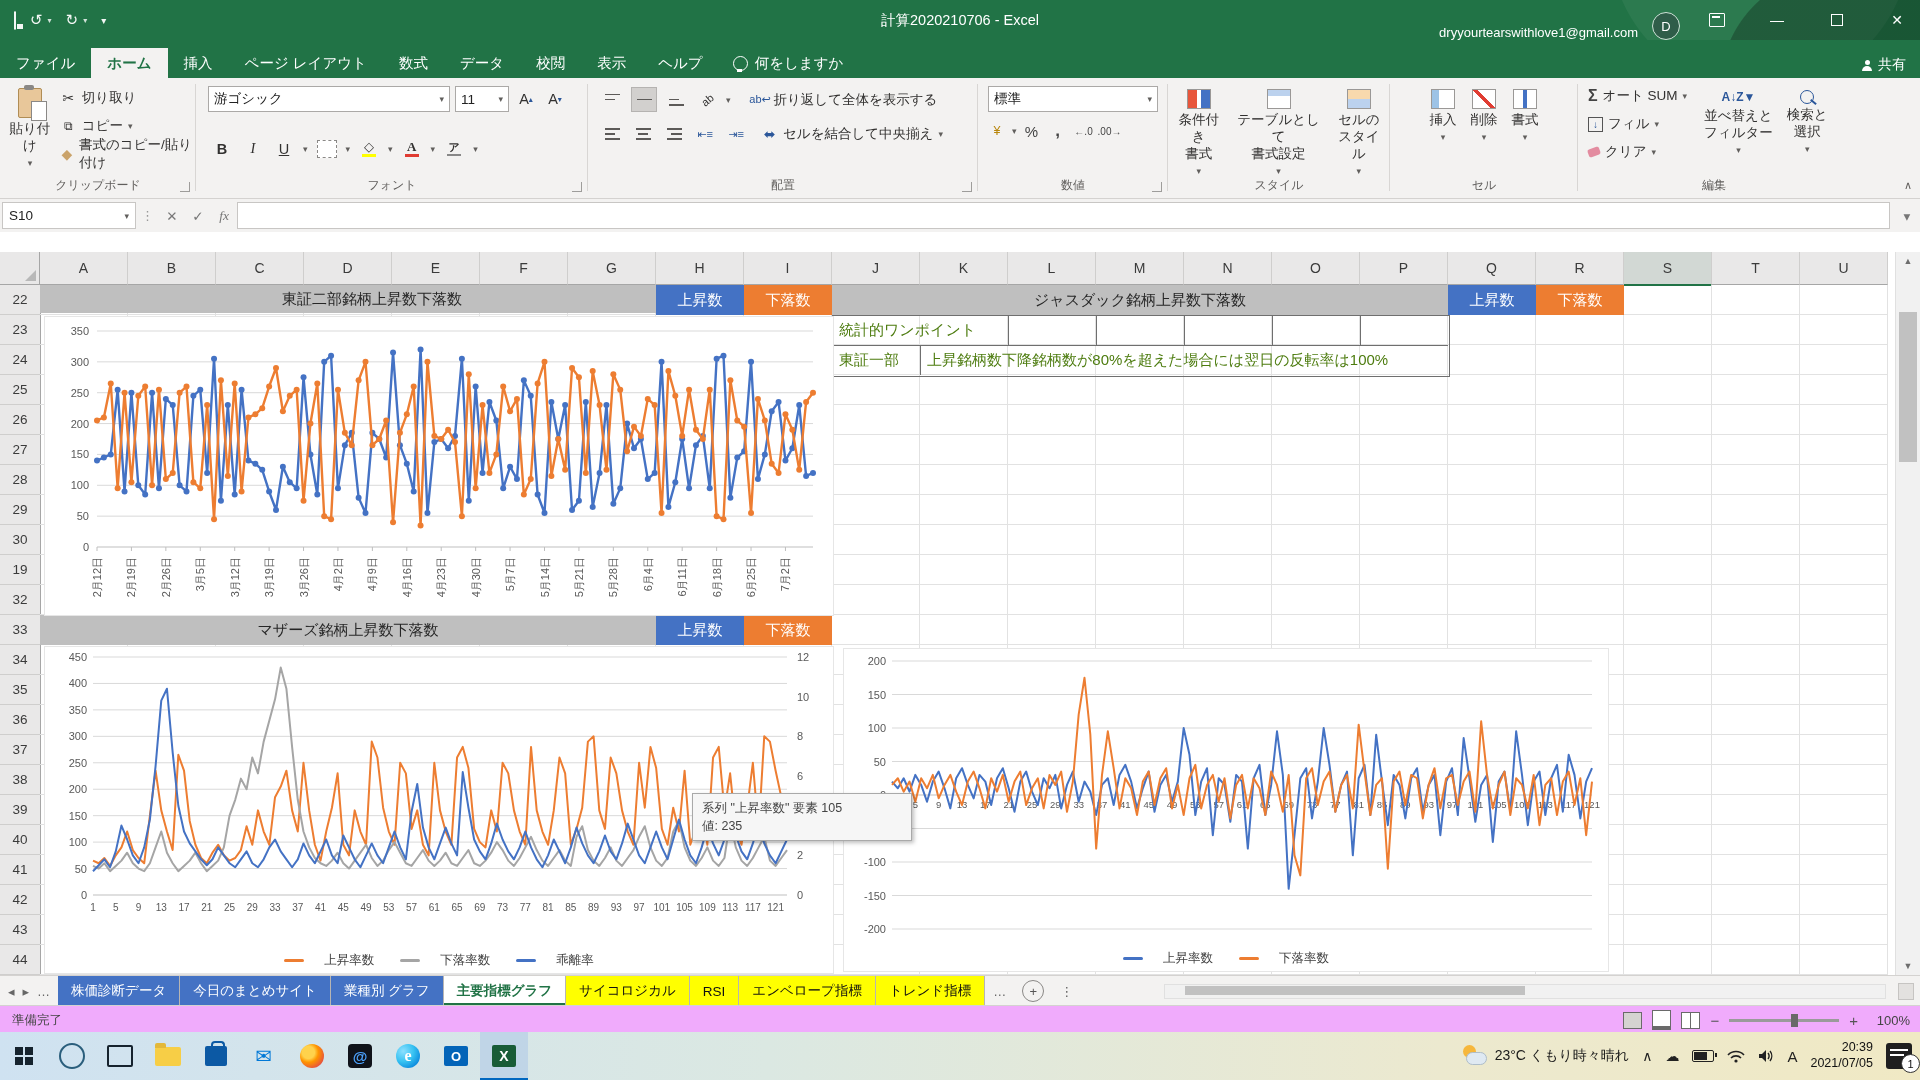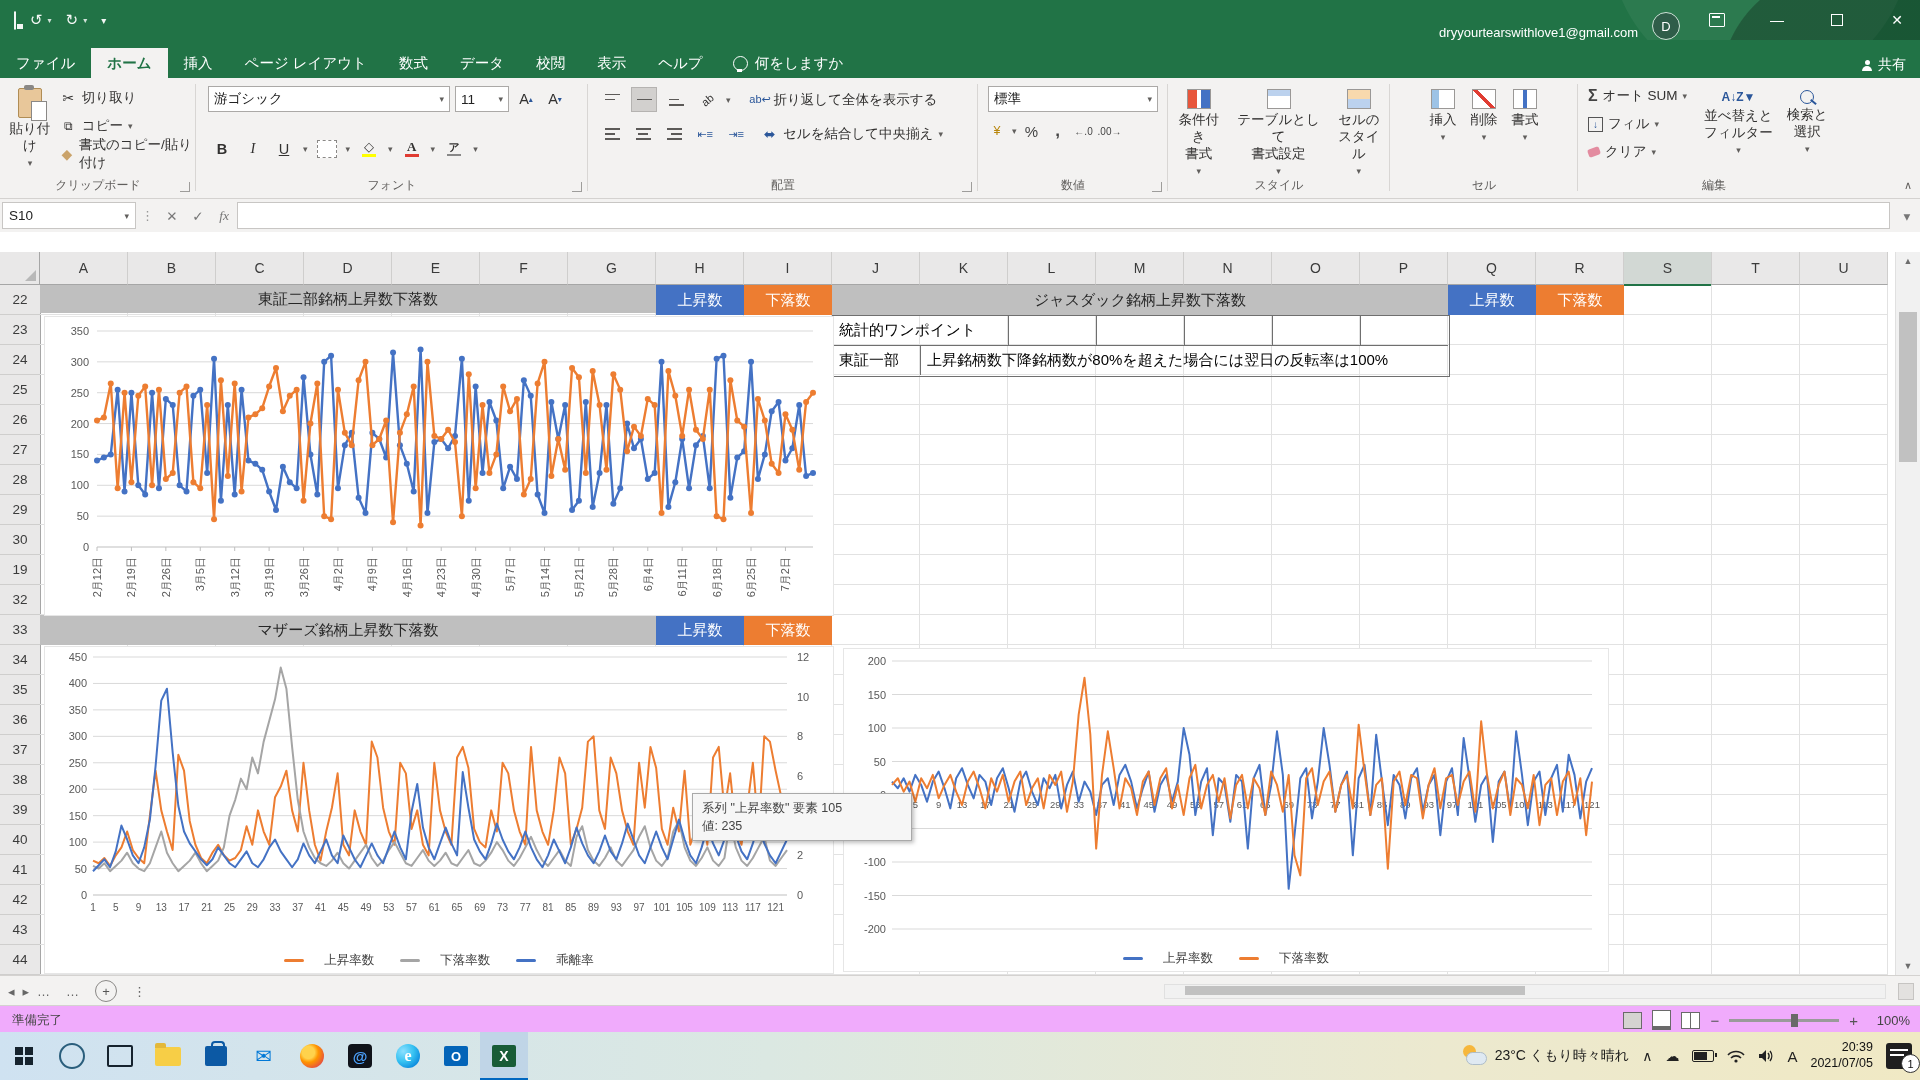--- a/index.html
+++ b/index.html
@@ -77,21 +77,21 @@
   .colhdr{position:absolute;top:20px;height:33px;display:flex;align-items:center;justify-content:center;
     background:#e9e8e8;border-right:1px solid #cfcecd;border-bottom:1px solid #a6a6a6;font-size:14px;color:#3b3b3b;cursor:pointer}
   .colhdr.sel{background:#d2d8d4;border-bottom:2px solid #217346}
   .rowhdr{position:absolute;left:0;width:40px;display:flex;align-items:center;justify-content:center;
     background:#e9e8e8;border-right:1px solid #a6a6a6;border-bottom:1px solid #cfcecd;font-size:13.5px;color:#3b3b3b;cursor:pointer}
   #selall{position:absolute;left:0;top:20px;width:39px;height:32px;background:#e9e8e8;border-right:1px solid #a6a6a6;border-bottom:1px solid #a6a6a6;cursor:pointer}
   #selall:after{content:"";position:absolute;right:3px;bottom:3px;border-left:11px solid transparent;border-bottom:11px solid #b8b8b8}
   #gridlines{position:absolute;left:40px;top:53px;width:1848px;height:690px;
     background-image:repeating-linear-gradient(to right,transparent 0 87px,#e2e2e2 87px 88px),
                      repeating-linear-gradient(to bottom,transparent 0 29px,#e2e2e2 29px 30px)}
-  .cell{position:absolute;display:flex;align-items:center;font-size:15px;color:#000000;white-space:nowrap}
+  .cell{position:absolute;display:flex;align-items:center;font-size:15px;color:#4d7c0f;white-space:nowrap}
   .cell.gray{background:#bfbfbf;justify-content:center;color:#262626}
   .cell.blue{background:#4472c4;color:#fff;justify-content:center}
   .cell.orange{background:#ed7d31;color:#fff;justify-content:center}
   .cell.plain{padding-left:7px}
   .tbox{position:absolute;border:1px solid #6f6f6f}
   .tline{position:absolute;background:#6f6f6f}
   .chart{position:absolute;background:#fff;border:1px solid #e6e6e6}
   .legend{position:absolute;left:0;right:0;bottom:4px;display:flex;justify-content:center;gap:26px;align-items:center}
   .legend .li{display:flex;align-items:center;gap:20px;font-size:12.5px;color:#404040}
   .legend .sw{width:20px;height:3.5px;border-radius:2px}
@@ -171,20 +171,21 @@
 
   <div id="titlebar">
     <div class="qat">
       <span class="ic"><span class="floppy"></span></span>
       <span class="ic">↺</span>
         <span class="tinydd">▾</span>
       <span class="ic">↻</span>
         <span class="tinydd">▾</span>
       <span class="ic" style="font-size:10px">▾</span>
     </div>
+    <div id="tb-title">計算2020210706 -  Excel</div>
     <div id="tb-right">
       <span id="tb-email">dryyourtearswithlove1@gmail.com</span>
       <span id="avatar">D</span>
       <span class="winbtn">
           <span class="ribopt"></span>
         </span>
       <span class="winbtn">—</span>
       <span class="winbtn">
           <span class="maxbox"></span>
         </span>
@@ -522,21 +523,21 @@
         <div class="rowhdr" style="top: 533px; height: 29px;">38</div>
         <div class="rowhdr" style="top: 563px; height: 29px;">39</div>
         <div class="rowhdr" style="top: 593px; height: 29px;">40</div>
         <div class="rowhdr" style="top: 623px; height: 29px;">41</div>
         <div class="rowhdr" style="top: 653px; height: 29px;">42</div>
         <div class="rowhdr" style="top: 683px; height: 29px;">43</div>
         <div class="rowhdr" style="top: 713px; height: 29px;">44</div>
       </div>
     <div id="gridlines"></div>
     <div id="cells">
-        <div class="cell gray" style="left: 40px; top: 53px; width: 616px; height: 28px;">
+        <div class="cell gray" style="left: 40px; top: 53px; width: 616px; height: 28px; padding-left: 24px;">
           <span>東証二部銘柄上昇数下落数</span>
         </div>
         <div class="cell blue" style="left: 656px; top: 53px; width: 88px; height: 30px;">
           <span>上昇数</span>
         </div>
         <div class="cell orange" style="left: 744px; top: 53px; width: 88px; height: 30px;">
           <span>下落数</span>
         </div>
         <div class="cell gray" style="left: 832px; top: 53px; width: 616px; height: 30px;">
           <span>ジャスダック銘柄上昇数下落数</span>
@@ -998,20 +999,30 @@
     <div id="vthumb"></div>
     <div class="varrow" style="position:absolute;bottom:0">▼</div>
   </div>
 
   <div id="sheetbar">
     <div class="tabnav">
       <span>◂</span>
       <span>▸</span>
       <span>…</span>
     </div>
+    <div id="stabs" style="display:flex">
+        <div class="stab bluet">株価診断データ</div>
+        <div class="stab bluet">今日のまとめサイト</div>
+        <div class="stab bluet">業種別 グラフ</div>
+        <div class="stab activet">主要指標グラフ</div>
+        <div class="stab yellowt">サイコロジカル</div>
+        <div class="stab yellowt">RSI</div>
+        <div class="stab yellowt">エンベロープ指標</div>
+        <div class="stab yellowt">トレンド指標</div>
+      </div>
     <div class="tabnav">
         <span>…</span>
       </div>
     <div class="addtab">+</div>
     <span class="tabnav">⋮</span>
   </div>
   <div id="hscroll">
       <div id="hthumb"></div>
     </div>
   <div id="splitbox"></div>

